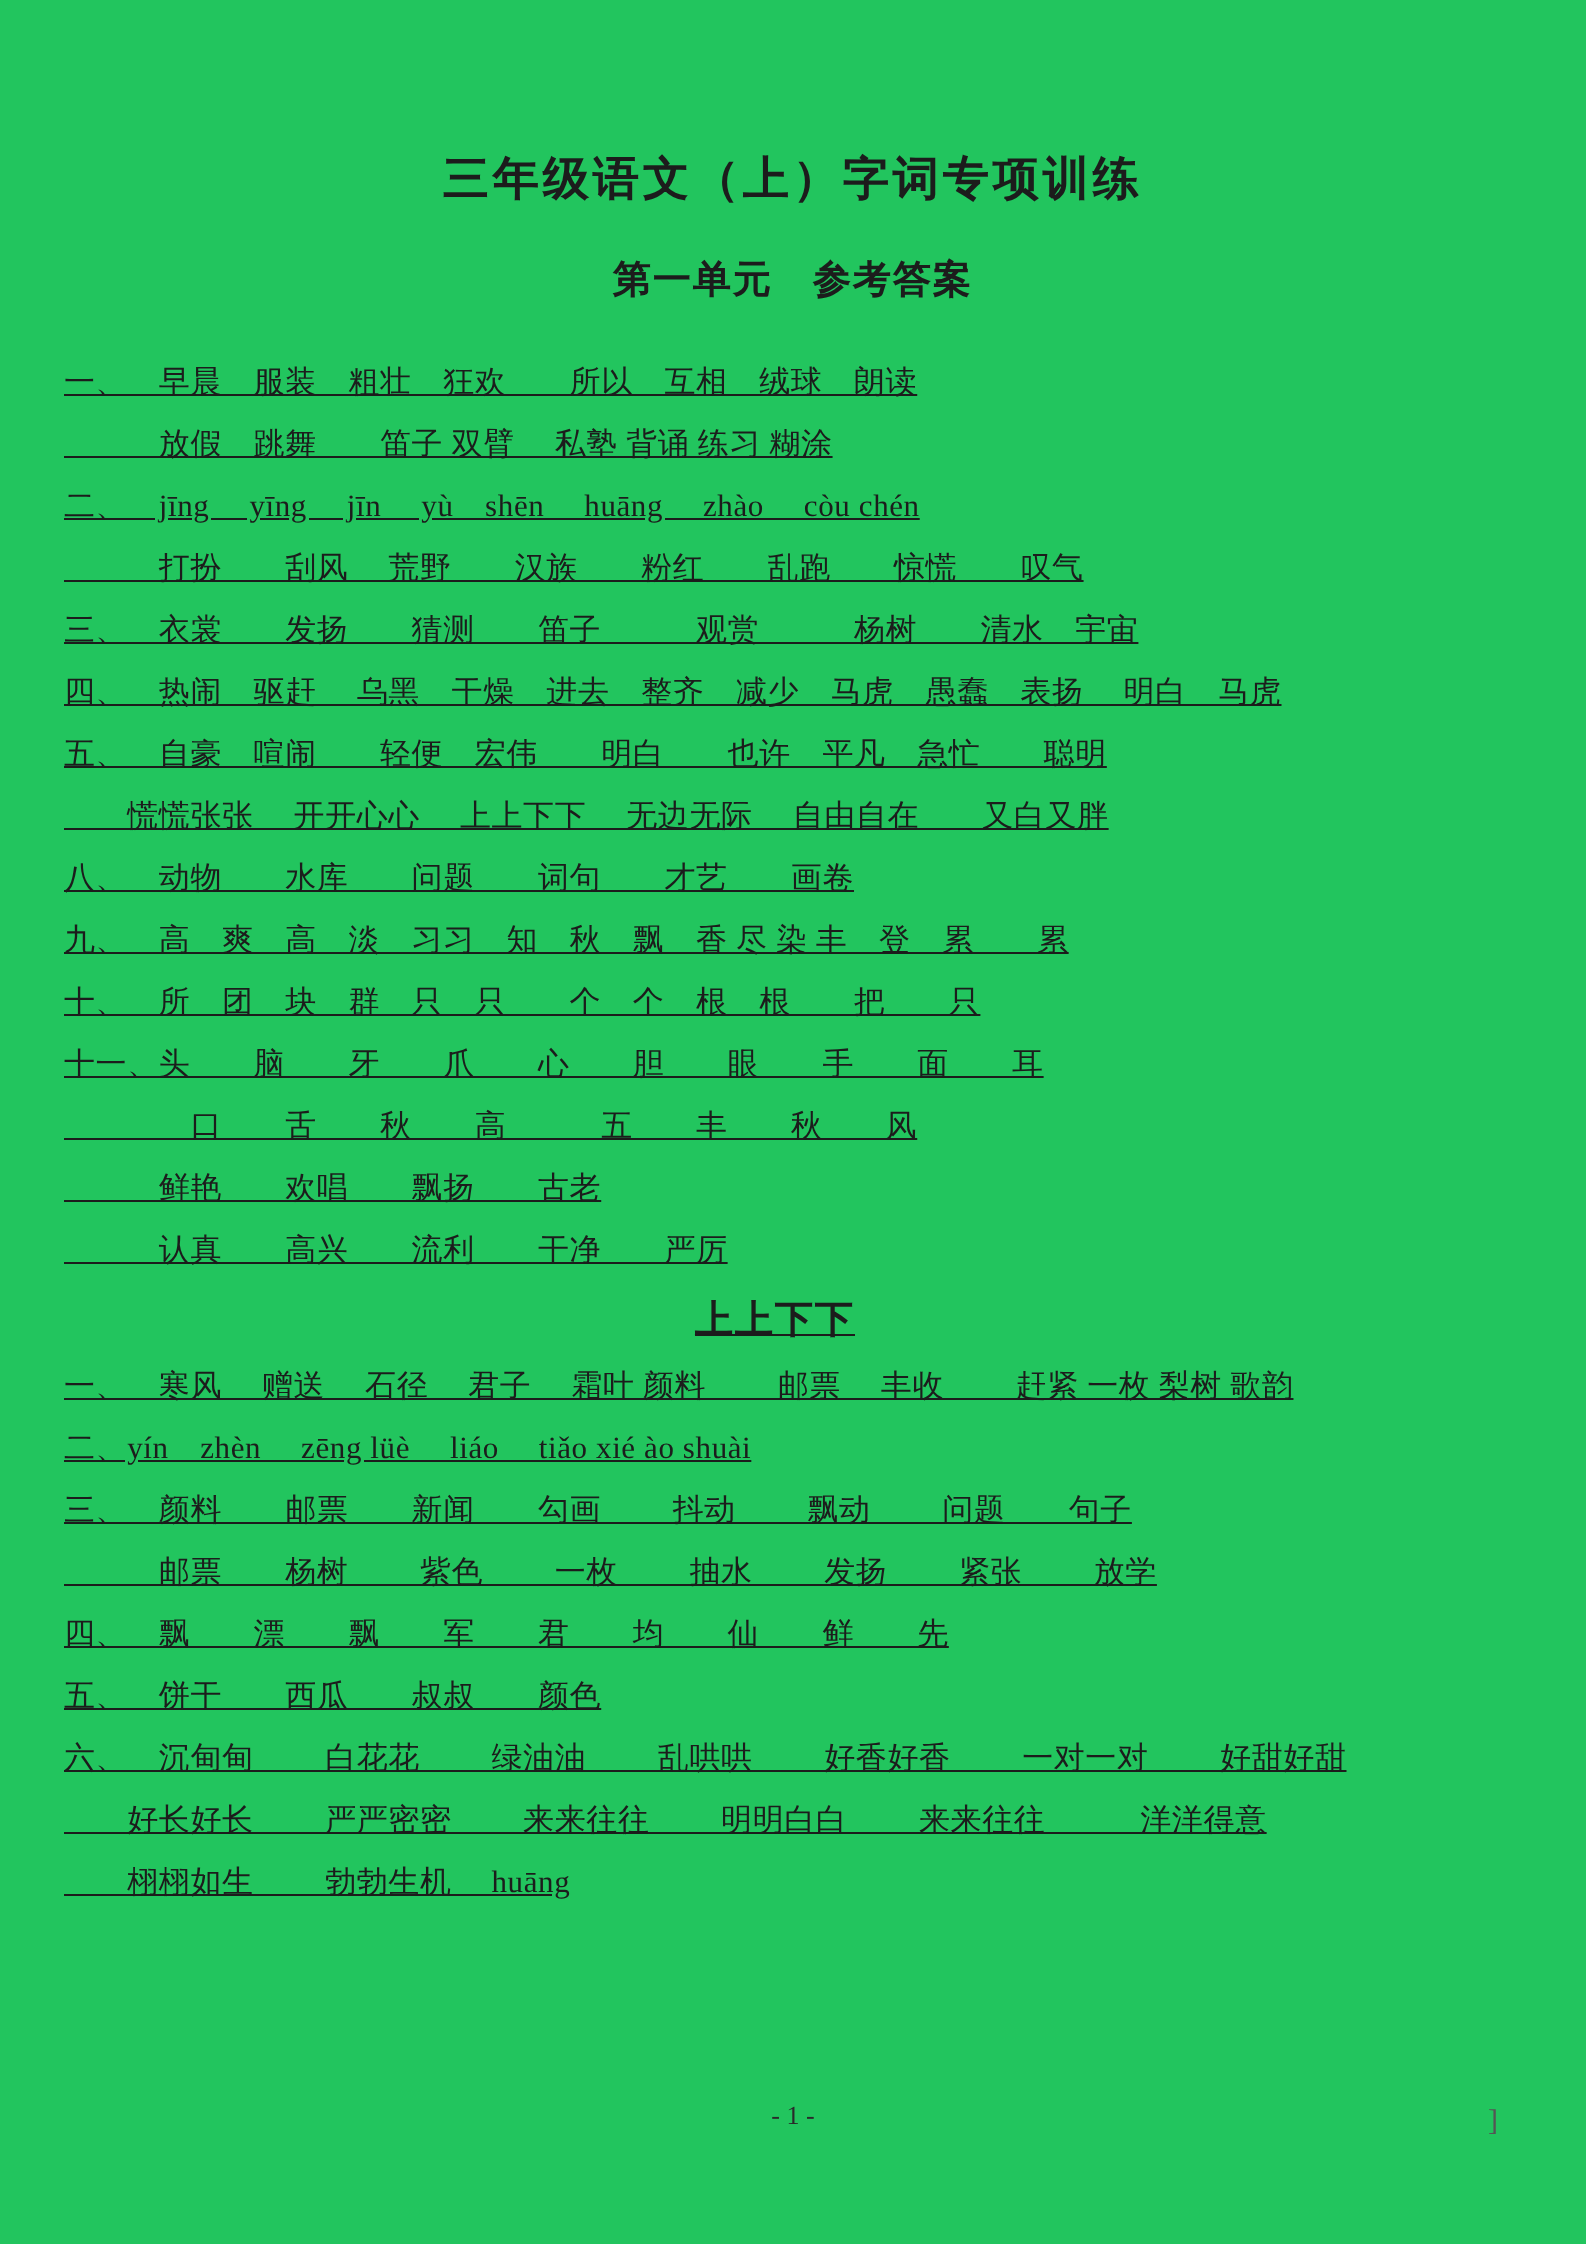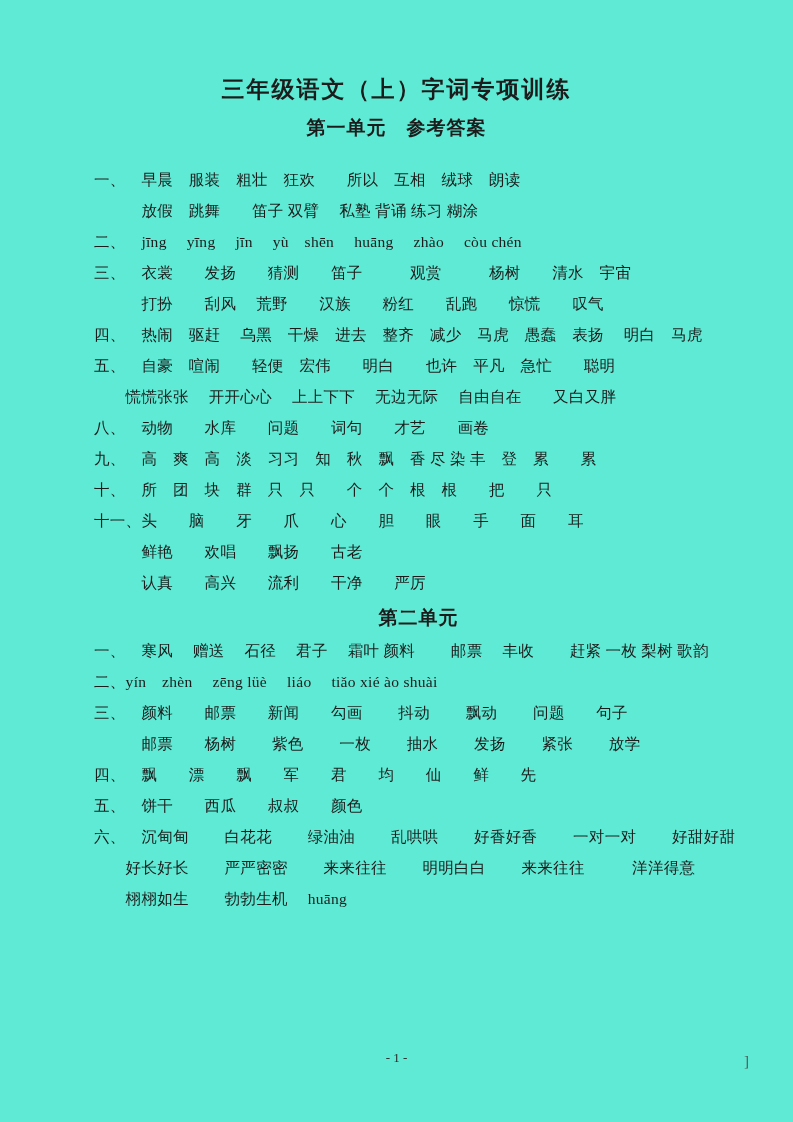--- a/index.html
+++ b/index.html
@@ -1,42 +1,43 @@
 <!DOCTYPE html>
 <html><head>
 <meta charset="utf-8">
 <style>
   html, body { margin:0; padding:0; background:#ffffff; }
   .page {
     position:relative;
     width:793px;
     height:1122px;
     margin:0 auto;
-    background:#5eead4;
+    background:#22c55e;
     font-family:"Liberation Serif","DejaVu Serif",serif;
     color:#1c1c1c;
     overflow:hidden;
   }
   .title {
     text-align:center;
     font-size:23px;
     font-weight:bold;
     padding-top:74px;
     letter-spacing:2px;
   }
   .subtitle {
     text-align:center;
     font-size:19px;
     font-weight:bold;
-    margin-top:10px;
+    margin-top:22px;
     letter-spacing:1px;
   }
   .content {
-    margin:23px 50px 0 94px;
+    margin:23px 50px 0 32px;
     font-size:15.5px;
+    text-decoration:underline;
   }
   .line {
     line-height:31px;
     white-space:pre-wrap;
     letter-spacing:0.3px;
   }
   .unit2-heading {
     text-align:center;
     font-size:19px;
     font-weight:bold;
@@ -68,34 +69,35 @@
   <div class="title">三年级语文（上）字词专项训练</div>
 
   <div class="subtitle">第一单元　参考答案</div>
 
   <div class="content">
 
     <div>
         <div class="line">一、　早晨　服装　粗壮　狂欢　　所以　互相　绒球　朗读</div>
         <div class="line">　　　放假　跳舞　　笛子 双臂　 私塾 背诵 练习 糊涂</div>
         <div class="line">二、　jīng　 yīng　 jīn　 yù　shēn　 huāng　 zhào　 còu chén</div>
+        <div class="line">　　　打扮　　刮风　 荒野　　汉族　　粉红　　乱跑　　惊慌　　叹气</div>
         <div class="line">三、　衣裳　　发扬　　猜测　　笛子　　　观赏　　　杨树　　清水　宇宙</div>
-        <div class="line">　　　打扮　　刮风　 荒野　　汉族　　粉红　　乱跑　　惊慌　　叹气</div>
         <div class="line">四、　热闹　驱赶　 乌黑　干燥　进去　整齐　减少　马虎　愚蠢　表扬　 明白　马虎</div>
         <div class="line">五、　自豪　喧闹　　轻便　宏伟　　明白　　也许　平凡　急忙　　聪明</div>
         <div class="line">　　慌慌张张　 开开心心　 上上下下　 无边无际　 自由自在　　又白又胖</div>
         <div class="line">八、　动物　　水库　　问题　　词句　　才艺　　画卷</div>
         <div class="line">九、　高　爽　高　淡　习习　知　秋　飘　香 尽 染 丰　登　累　　累</div>
         <div class="line">十、　所　团　块　群　只　只　　个　个　根　根　　把　　只</div>
         <div class="line">十一、头　　脑　　牙　　爪　　心　　胆　　眼　　手　　面　　耳</div>
+        <div class="line">　　　　口　　舌　　秋　　高　　　五　　丰　　秋　　风</div>
         <div class="line">　　　鲜艳　　欢唱　　飘扬　　古老</div>
         <div class="line">　　　认真　　高兴　　流利　　干净　　严厉</div>
       </div>
 
-    <div class="unit2-heading">第二单元</div>
+    <div class="unit2-heading">上上下下</div>
 
     <div>
         <div class="line">一、　寒风　 赠送　 石径　 君子　 霜叶 颜料　　 邮票　 丰收　　 赶紧 一枚 梨树 歌韵</div>
         <div class="line">二、yín　zhèn　 zēng lüè　 liáo　 tiǎo xié ào shuài</div>
         <div class="line">三、　颜料　　邮票　　新闻　　勾画　　 抖动　　 飘动　　 问题　　句子</div>
         <div class="line">　　　邮票　　杨树　　 紫色　　 一枚　　 抽水　　 发扬　　 紧张　　 放学</div>
         <div class="line">四、　飘　　漂　　飘　　军　　君　　均　　仙　　鲜　　先</div>
         <div class="line">五、　饼干　　西瓜　　叔叔　　颜色</div>
         <div class="line">六、　沉甸甸　　 白花花　　 绿油油　　 乱哄哄　　 好香好香　　 一对一对　　 好甜好甜</div>
         <div class="line">　　好长好长　　 严严密密　　 来来往往　　 明明白白　　 来来往往　　　洋洋得意</div>

